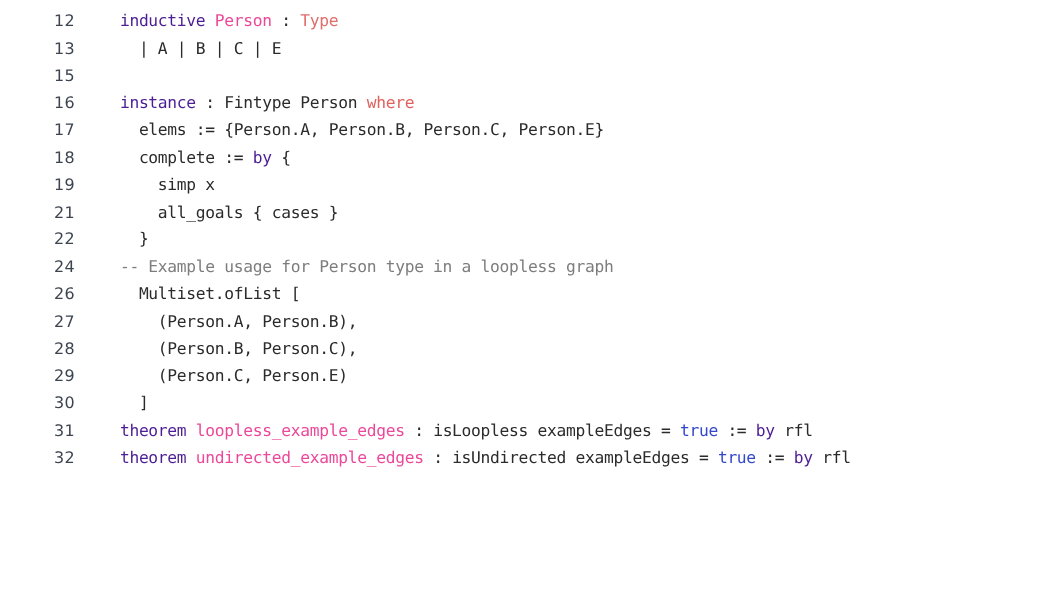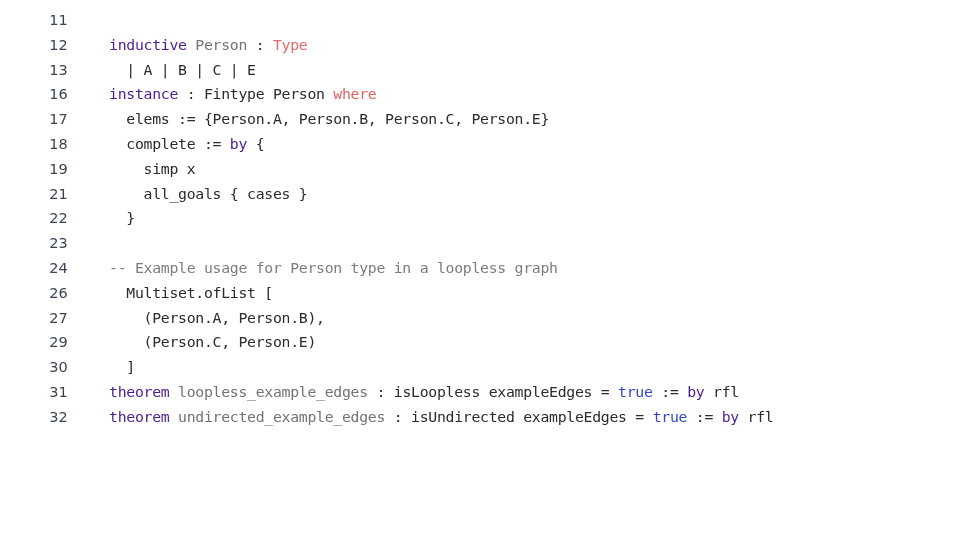--- a/index.html
+++ b/index.html
@@ -50,41 +50,41 @@
     font-size: 14.8px;
     letter-spacing: -0.28px;
     color: #2b2b2b;
     white-space: pre;
   }
 
   
   .tok-plain    { color: #2b2b2b; }
   .tok-keyword  { color: #4c1d95; }
   .tok-keyword2 { color: #e0625e; }
-  .tok-name     { color: #737373; }
+  .tok-name     { color: #ec4899; }
   .tok-type     { color: #e06c6c; }
   .tok-const    { color: #3347cc; }
   .tok-comment  { color: #7d7d7d; }
 </style>
 </head>
 <body>
 
 <div id="editor">
   <div id="code-lines">
-      <div class="code-line"><div class="gutter">11</div><div class="line-content">​</div></div>
       <div class="code-line"><div class="gutter">12</div><div class="line-content"><span class="tok-keyword">inductive</span><span class="tok-plain"> </span><span class="tok-name">Person</span><span class="tok-plain"> : </span><span class="tok-type">Type</span></div></div>
       <div class="code-line"><div class="gutter">13</div><div class="line-content"><span class="tok-plain">  | A | B | C | E</span></div></div>
+      <div class="code-line"><div class="gutter">15</div><div class="line-content">​</div></div>
       <div class="code-line"><div class="gutter">16</div><div class="line-content"><span class="tok-keyword">instance</span><span class="tok-plain"> : Fintype Person </span><span class="tok-keyword2">where</span></div></div>
       <div class="code-line"><div class="gutter">17</div><div class="line-content"><span class="tok-plain">  elems := {Person.A, Person.B, Person.C, Person.E}</span></div></div>
       <div class="code-line"><div class="gutter">18</div><div class="line-content"><span class="tok-plain">  complete := </span><span class="tok-keyword">by</span><span class="tok-plain"> {</span></div></div>
       <div class="code-line"><div class="gutter">19</div><div class="line-content"><span class="tok-plain">    simp x</span></div></div>
       <div class="code-line"><div class="gutter">21</div><div class="line-content"><span class="tok-plain">    all_goals { cases }</span></div></div>
       <div class="code-line"><div class="gutter">22</div><div class="line-content"><span class="tok-plain">  }</span></div></div>
-      <div class="code-line"><div class="gutter">23</div><div class="line-content">​</div></div>
       <div class="code-line"><div class="gutter">24</div><div class="line-content"><span class="tok-comment">-- Example usage for Person type in a loopless graph</span></div></div>
       <div class="code-line"><div class="gutter">26</div><div class="line-content"><span class="tok-plain">  Multiset.ofList [</span></div></div>
       <div class="code-line"><div class="gutter">27</div><div class="line-content"><span class="tok-plain">    (Person.A, Person.B),</span></div></div>
+      <div class="code-line"><div class="gutter">28</div><div class="line-content"><span class="tok-plain">    (Person.B, Person.C),</span></div></div>
       <div class="code-line"><div class="gutter">29</div><div class="line-content"><span class="tok-plain">    (Person.C, Person.E)</span></div></div>
       <div class="code-line"><div class="gutter">30</div><div class="line-content"><span class="tok-plain">  ]</span></div></div>
       <div class="code-line"><div class="gutter">31</div><div class="line-content"><span class="tok-keyword">theorem</span><span class="tok-plain"> </span><span class="tok-name">loopless_example_edges</span><span class="tok-plain"> : isLoopless exampleEdges = </span><span class="tok-const">true</span><span class="tok-plain"> := </span><span class="tok-keyword">by</span><span class="tok-plain"> rfl</span></div></div>
       <div class="code-line"><div class="gutter">32</div><div class="line-content"><span class="tok-keyword">theorem</span><span class="tok-plain"> </span><span class="tok-name">undirected_example_edges</span><span class="tok-plain"> : isUndirected exampleEdges = </span><span class="tok-const">true</span><span class="tok-plain"> := </span><span class="tok-keyword">by</span><span class="tok-plain"> rfl</span></div></div>
     </div>
 </div>
 
 </body></html>

